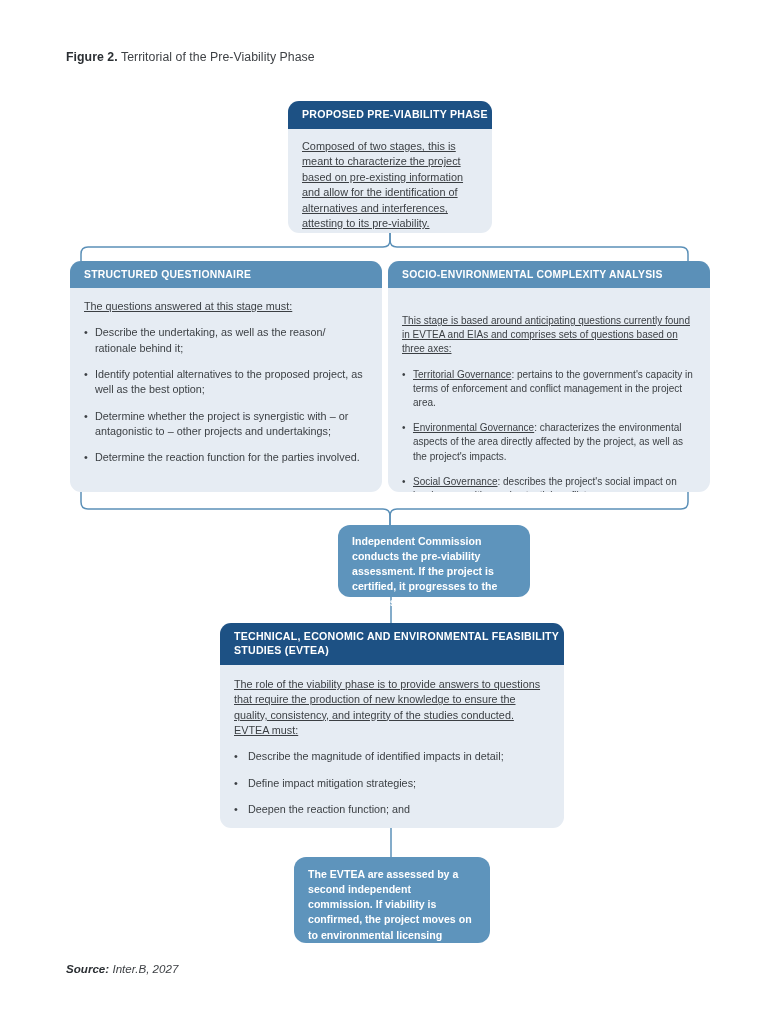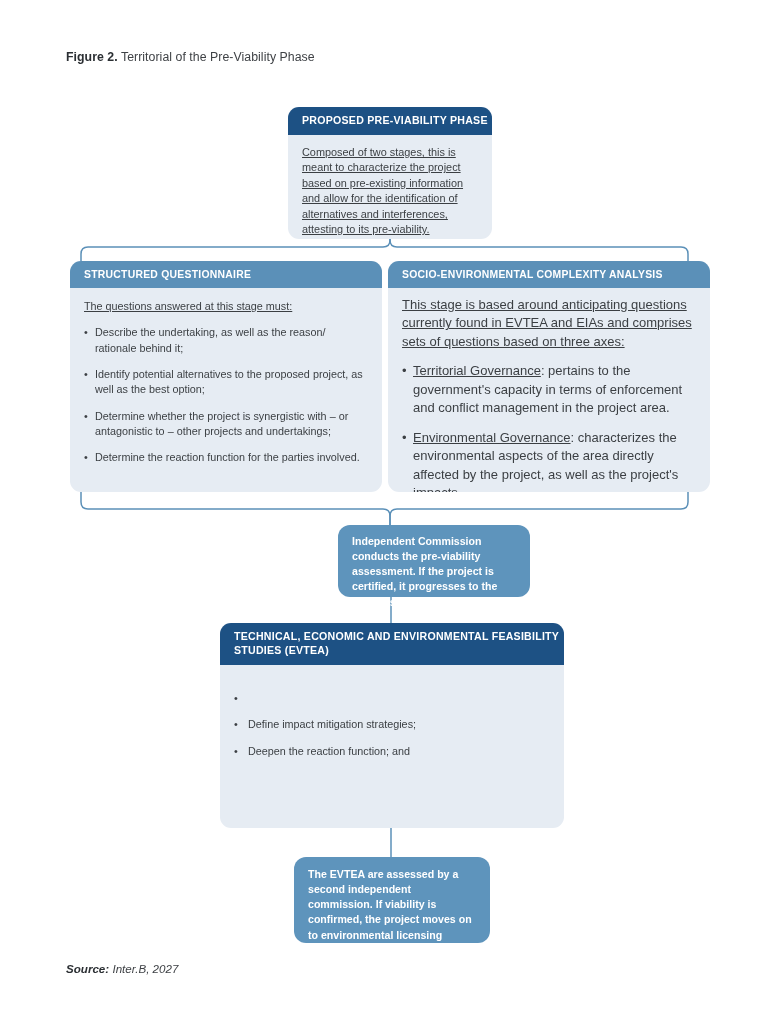--- a/index.html
+++ b/index.html
@@ -78,21 +78,21 @@
     background: #5e94bc;
     color: #ffffff;
     font-weight: bold;
     line-height: 1.43;
   }
 
   
   .conn { position: absolute; }
 
   
-  #box-proposed { left: 288px; top: 107px; width: 204px; height: 132px; }
+  #box-proposed { left: 288px; top: 101px; width: 204px; height: 132px; }
   #box-proposed .card-header {
     height: 28px;
     padding: 7px 0 0 14px;
     font-size: 10.6px;
   }
   #box-proposed .card-body {
     padding: 10px 16px 10px 14px;
     font-size: 10.9px;
   }
 
@@ -111,22 +111,22 @@
   #box-questionnaire .card-body .first-gap { margin-top: 16px; }
 
   
   #box-socio { left: 388px; top: 261px; width: 322px; height: 231px; }
   #box-socio .card-header {
     height: 27px;
     padding: 7px 0 0 14px;
     font-size: 10.4px;
   }
   #box-socio .card-body {
-    padding: 8px 14px 10px 14px;
-    font-size: 13px;
+    padding: 26px 14px 10px 14px;
+    font-size: 10px;
   }
   #box-socio .card-body .para + .para { margin-top: 11px; }
   #box-socio .card-body .first-gap { margin-top: 15px; }
 
   
   #note-commission {
     left: 294px; top: 525px; width: 192px; height: 72px;
     padding: 9px 14px 0 14px;
     font-size: 10.6px;
     margin-left: 44px;
@@ -233,23 +233,25 @@
     </div>
   </div>
 
   <div class="notebox" id="note-commission">
     <span>Independent Commission conducts the pre-viability assessment. If the project is certified, it progresses to the EVTEA stage.</span>
   </div>
 
   <div class="card" id="box-evtea">
     <div class="card-header navy">TECHNICAL, ECONOMIC AND ENVIRONMENTAL FEASIBILITY STUDIES (EVTEA)</div>
     <div class="card-body">
+      <p class="para">The role of the viability phase is to provide answers to questions that require the production of new knowledge to ensure the quality, consistency, and integrity of the studies conducted. EVTEA must:</p>
 
       <div class="para first-gap bullet-row">
         <span class="dot">•</span>
+        <span>Describe the magnitude of identified impacts in detail;</span>
       </div>
       <div class="para bullet-row">
         <span class="dot">•</span>
         <span>Define impact mitigation strategies;</span>
       </div>
       <div class="para bullet-row">
         <span class="dot">•</span>
         <span>Deepen the reaction function; and</span>
       </div>
 

